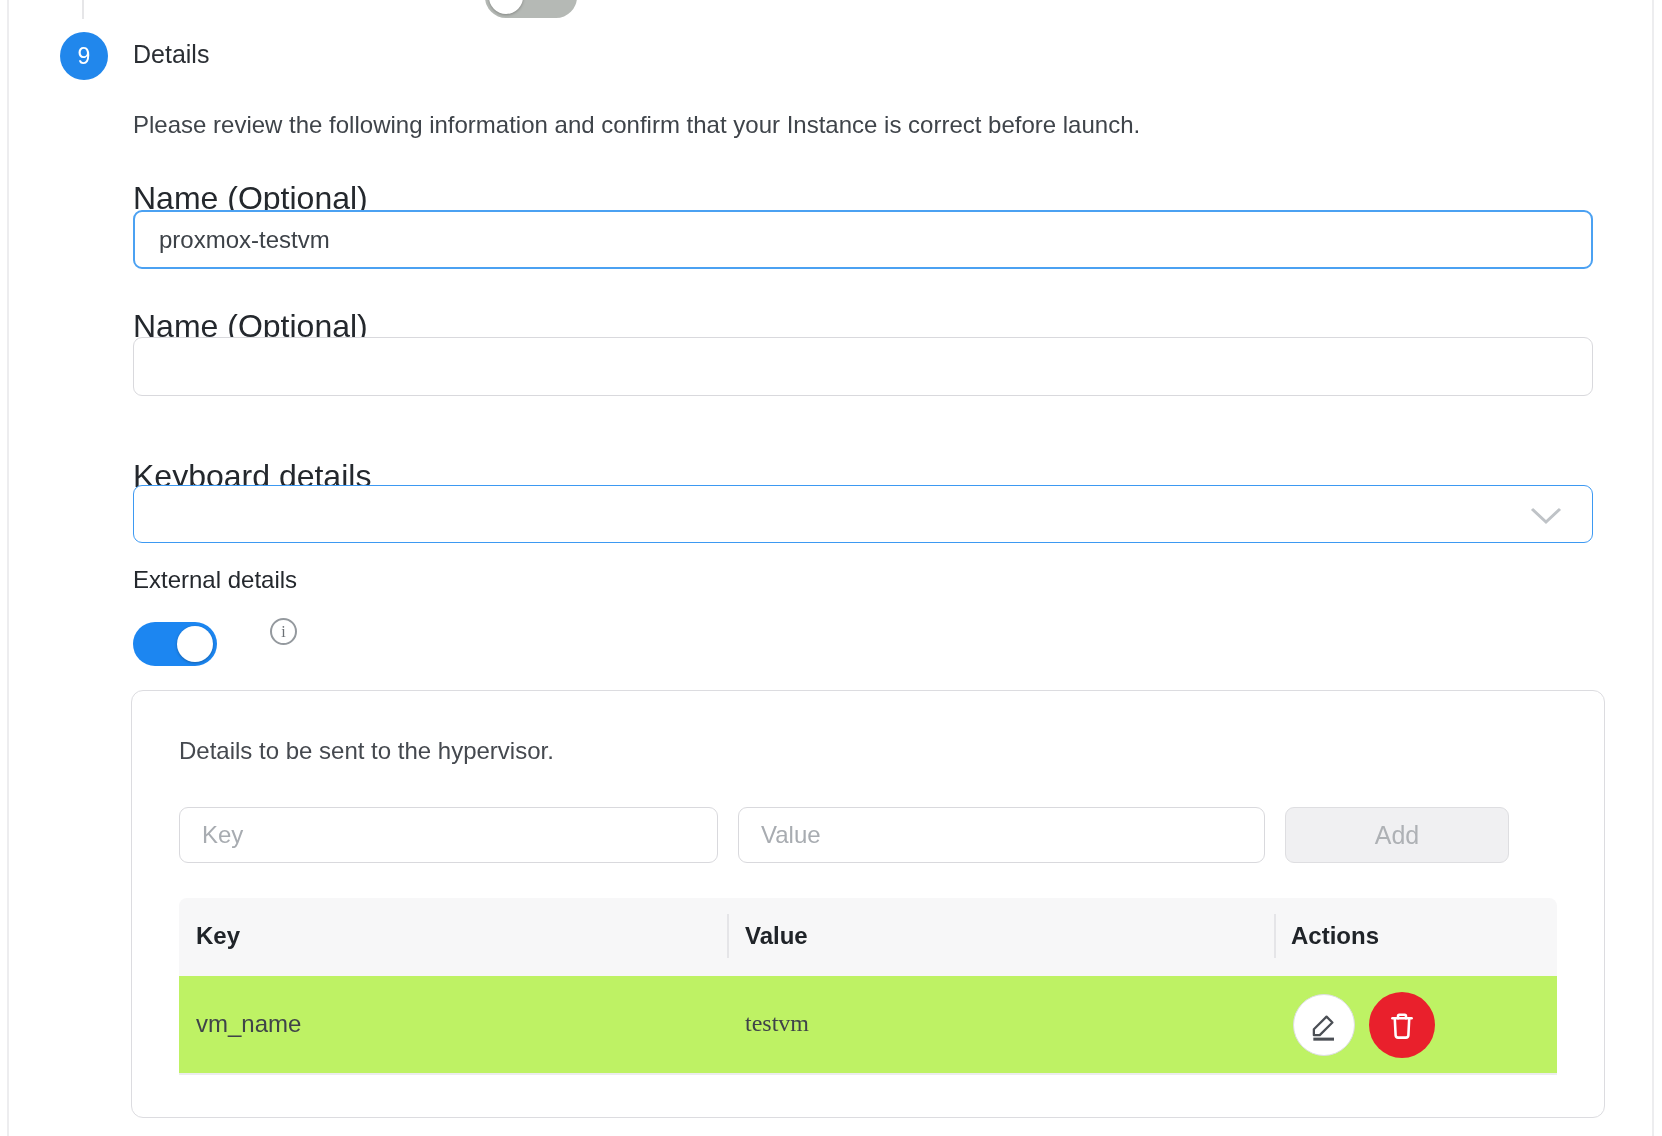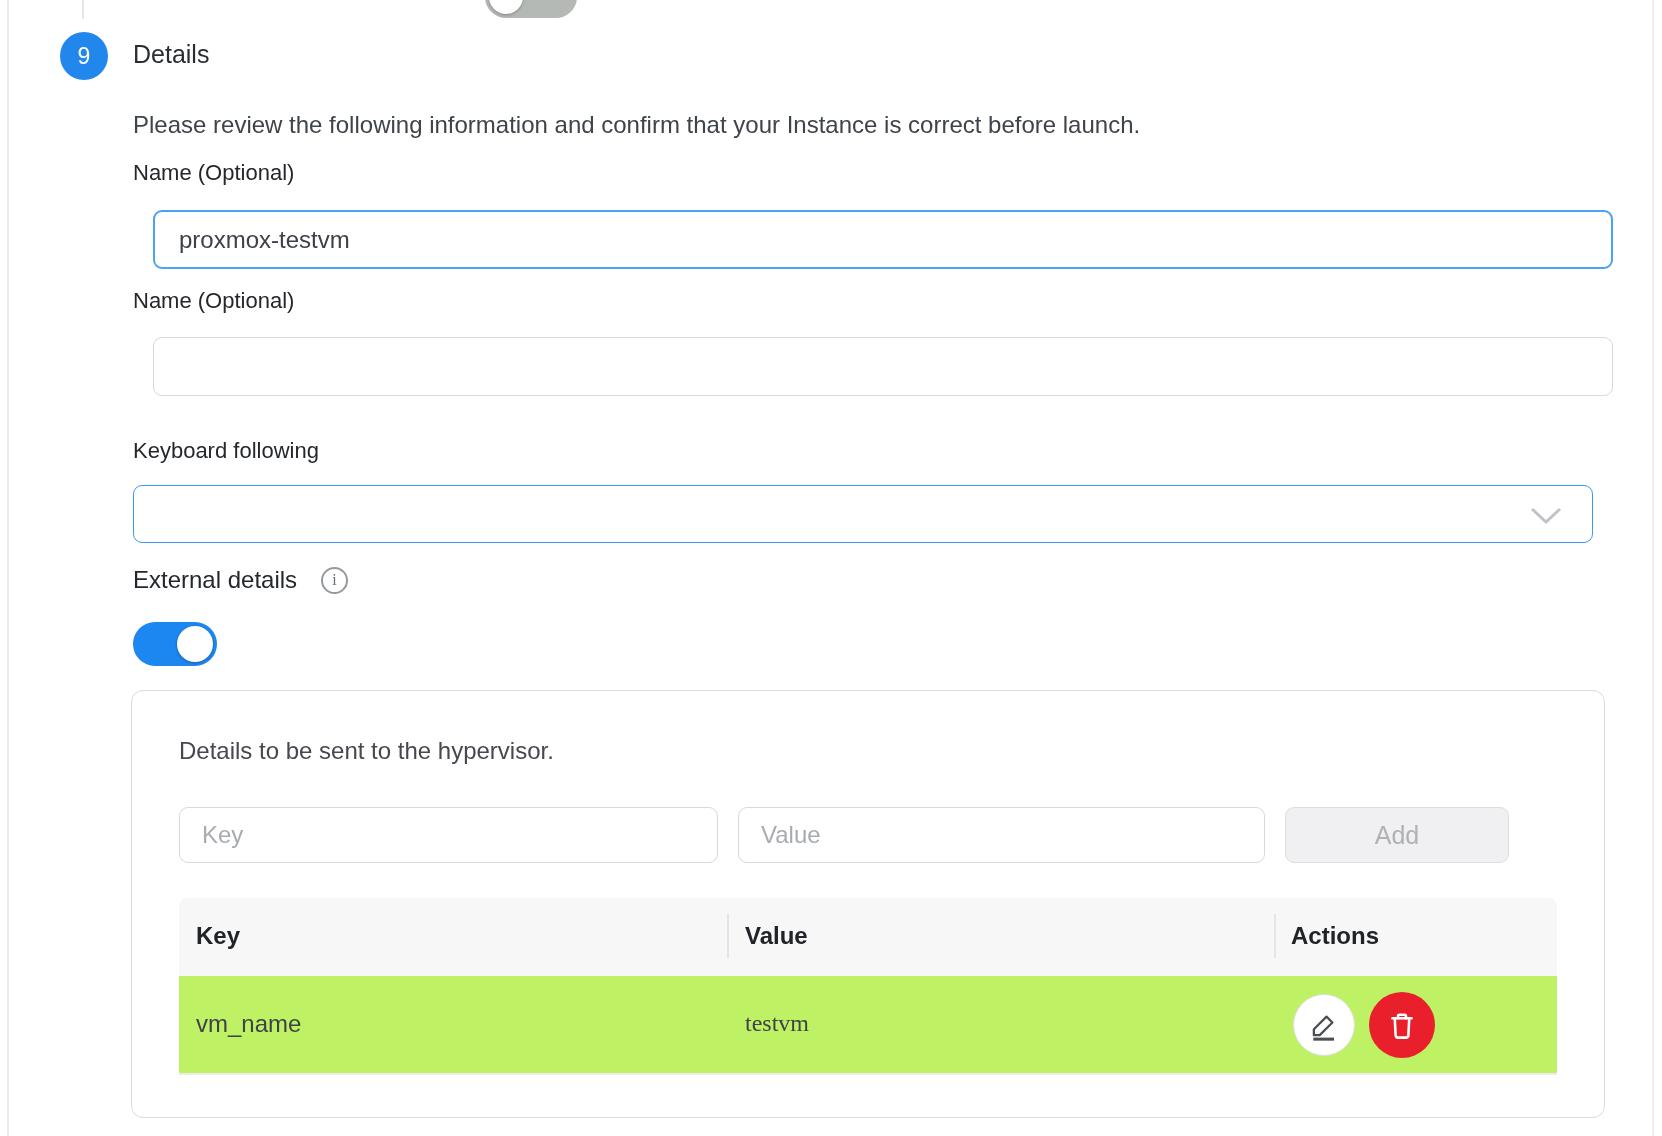--- a/index.html
+++ b/index.html
@@ -15,34 +15,34 @@
   .connector { position:absolute; left:82px; top:0; width:2px; height:19px; background:#E6E6E8; }
   .step-circle {
     position:absolute; left:60px; top:32px; width:48px; height:48px; border-radius:50%;
     background:#2187EC; color:#fff; display:flex; align-items:center; justify-content:center;
     font-size:23px; font-weight:500;
   }
   .title { position:absolute; left:133px; top:40px; font-size:25px; font-weight:400; color:#2a2e33; }
   .desc  { position:absolute; left:133px; top:111px; font-size:24px; color:#3f444a; }
 
   
-  .flabel { position:absolute; left:133px; font-size:22px; color:#24282d; }
+  .flabel { position:absolute; left:133px; font-size:32px; color:#24282d;margin-top:20px; }
   .tinput {
     position:absolute; left:133px; width:1460px; height:59px; border-radius:9px;
     border:1.5px solid #D9D9DD; background:#fff; padding:0 24px;
-    font-family:inherit; font-size:24px; color:#3d4248; outline:none;margin-left:20px;
+    font-family:inherit; font-size:24px; color:#3d4248; outline:none;
   }
   .tinput.focused { border:2.5px solid #4BA1F2; }
   .select-box {
     position:absolute; left:133px; top:485px; width:1460px; height:58px; border-radius:9px;
     border:1.5px solid #3D99F2; background:#fff; cursor:pointer;
   }
   .select-box .chevron { position:absolute; right:30px; top:21px; }
 
-  .ext-row { position:absolute; left:133px; top:566px; display:flex; align-items:center; gap:24px; }
+  .ext-row { position:absolute; left:133px; top:566px; display:flex; align-items:flex-end; gap:24px;flex-direction:column; }
   .ext-row .flabel2 { font-size:24px; color:#24282d; }
   .info-icon {
     width:27px; height:27px; border-radius:50%; border:2px solid #94999e;
     display:inline-flex; align-items:center; justify-content:center;
     color:#6b7075; font-size:16px; cursor:pointer;
   }
   .info-icon::before { content:"i"; font-family:"Liberation Serif","DejaVu Serif",serif; }
 
   
   .toggle { position:absolute; border-radius:999px; cursor:pointer; }
@@ -107,21 +107,21 @@
 </div>
 <div class="title">Details</div>
 <div class="desc">Please review the following information and confirm that your Instance is correct before launch.</div>
 
 <div class="flabel" style="top:160px">Name (Optional)</div>
 <input class="tinput focused" style="top: 210px;" type="text" value="proxmox-testvm">
 
 <div class="flabel" style="top:288px">Name (Optional)</div>
 <input class="tinput" style="top: 337px;" type="text" value="">
 
-<div class="flabel" style="top:438px">Keyboard following</div>
+<div class="flabel" style="top:438px">Keyboard details</div>
 <div class="select-box">
   <svg class="chevron" width="32" height="18" viewBox="0 0 32 18">
     <path d="M2 2 L16 15 L30 2" fill="none" stroke="#BFC3C7" stroke-width="3"></path>
   </svg>
 </div>
 
 <div class="ext-row">
   <span class="flabel2">External details</span>
   <span class="info-icon"></span>
 </div>

